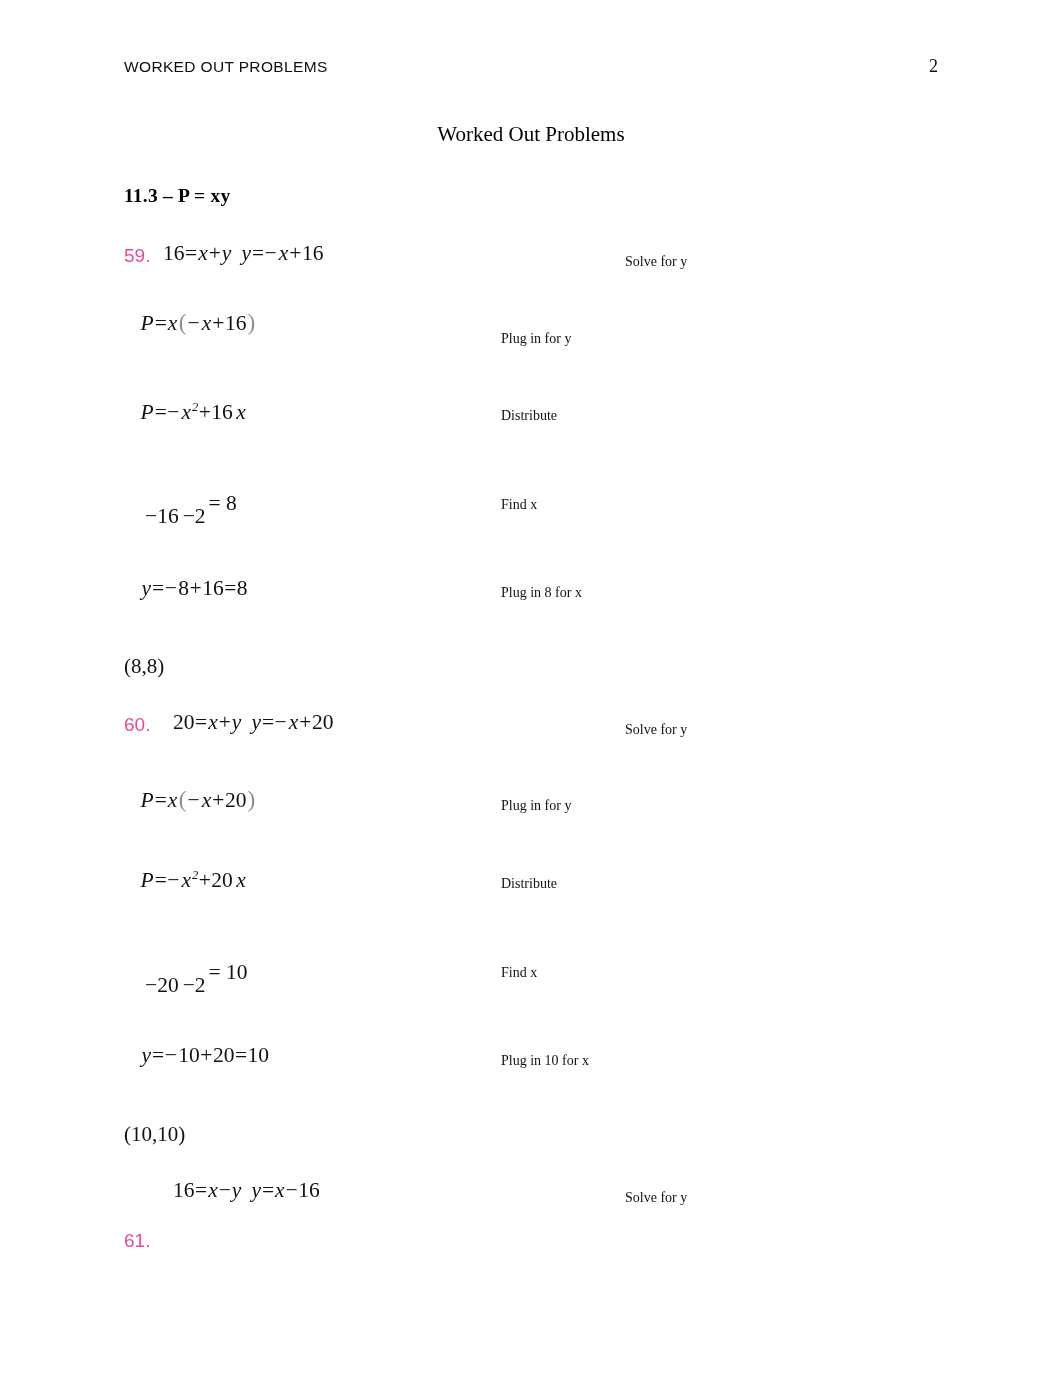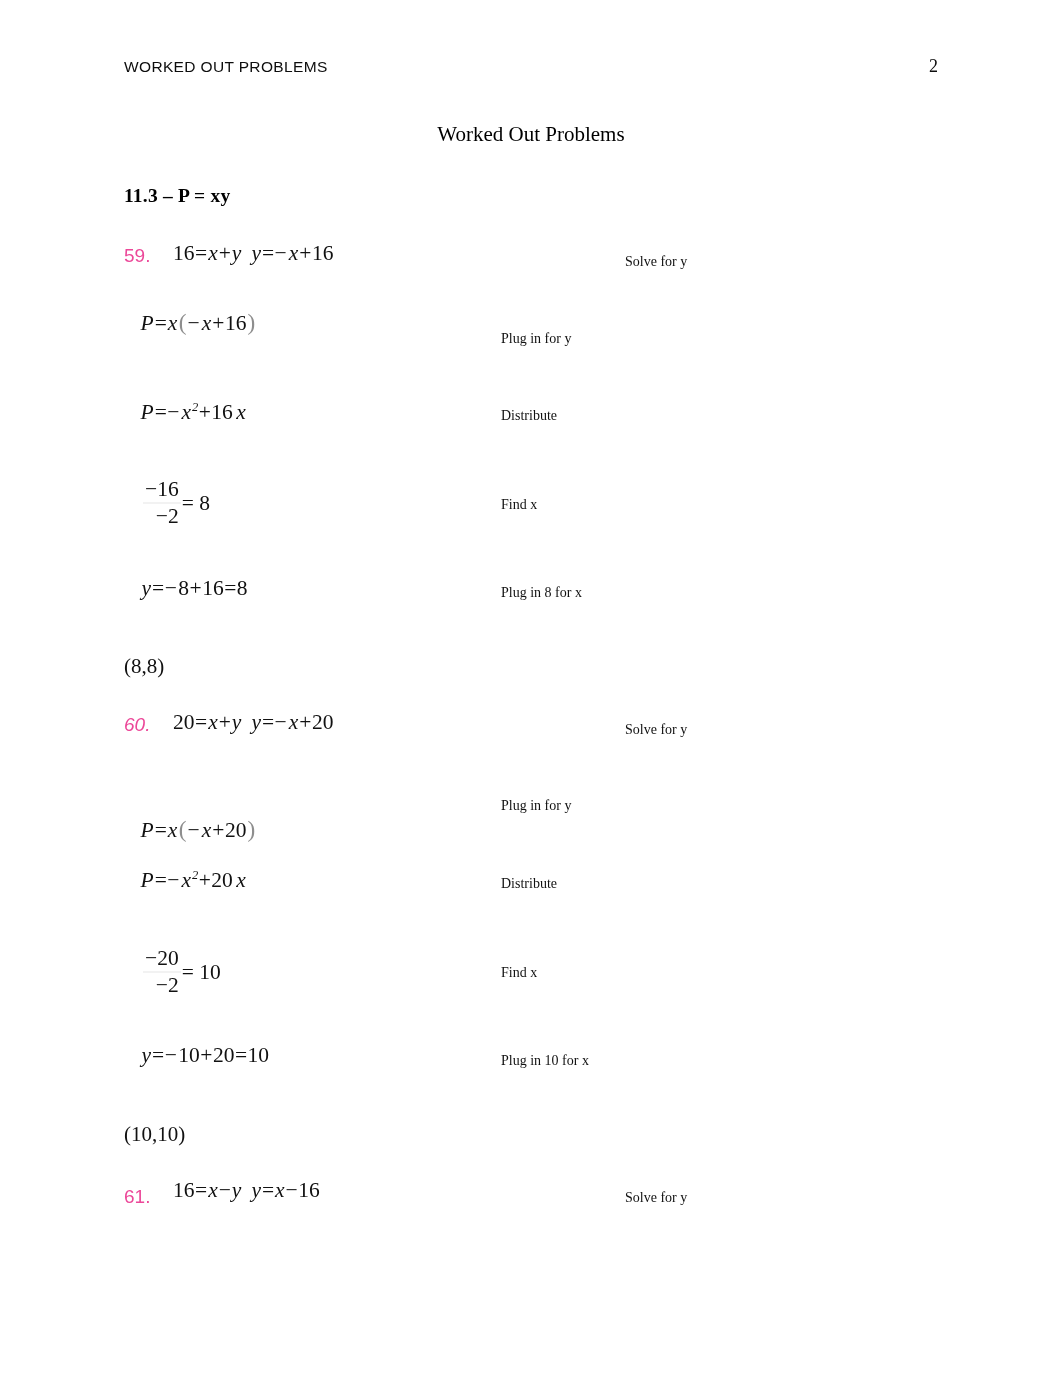--- a/index.html
+++ b/index.html
@@ -129,25 +129,26 @@
     position: absolute;
     font-family: "Liberation Serif", "DejaVu Serif", serif;
     font-size: 21.5px;
     color: #111;
     white-space: nowrap;
     display: flex;
     align-items: center;
   }
   .frac {
     display: inline-flex;
-    flex-direction: column;
-    align-items: flex-end;
+    flex-direction: row;
+    align-items: flex-start;
     justify-content: center;
     line-height: 1.08;
     vertical-align: middle;
+    margin-top: 27px;
   }
   .frac .num,
   .frac .den {
     display: block;
     padding: 0 2px;
     white-space: nowrap;
   }
   .frac .bar {
     display: block;
     width: 100%;
@@ -187,21 +188,21 @@
     <span class="running-head-title">WORKED OUT PROBLEMS</span>
     <span class="running-head-pageno">2</span>
   </div>
 
   <div class="doc-title">Worked Out Problems</div>
 
   <div class="section-heading">11.3 – P = xy</div>
 
   <div class="qnum" style="left:124px; top:245px;">59.</div>
 
-  <div class="math" style="left:173px; top:243px;">
+  <div class="math" style="left:163px; top:243px;">
     <span class="n">16</span><span class="op">=</span><span class="v">x</span><span class="op">+</span><span class="v">y</span><span class="gap"></span><span class="v">y</span><span class="op">=</span><span class="neg">−</span><span class="v">x</span><span class="op">+</span><span class="n">16</span>
   </div>
   <div class="instr" style="left:625px; top:254px;">Solve for y</div>
 
   <div class="math" style="left:140px; top:311px;">
     <span class="v">P</span><span class="op">=</span><span class="v">x</span><span class="paren">(</span><span class="neg">−</span><span class="v">x</span><span class="op">+</span><span class="n">16</span><span class="paren">)</span>
   </div>
   <div class="instr" style="left:501px; top:331px;">Plug in for y</div>
 
   <div class="math" style="left:140px; top:402px;">
@@ -219,28 +220,28 @@
   </div>
   <div class="instr" style="left:501px; top:497px;">Find x</div>
 
   <div class="math" style="left:141px; top:578px;">
     <span class="v">y</span><span class="op">=</span><span class="neg">−</span><span class="n">8</span><span class="op">+</span><span class="n">16</span><span class="op">=</span><span class="n">8</span>
   </div>
   <div class="instr" style="left:501px; top:585px;">Plug in 8 for x</div>
 
   <div class="answer" style="top:654px;">(8,8)</div>
 
-  <div class="qnum" style="left:124px; top:714px;font-style:italic;">60.</div>
+  <div class="qnum" style="left:124px; top:714px;">60.</div>
 
   <div class="math" style="left:173px; top:712px;">
     <span class="n">20</span><span class="op">=</span><span class="v">x</span><span class="op">+</span><span class="v">y</span><span class="gap"></span><span class="v">y</span><span class="op">=</span><span class="neg">−</span><span class="v">x</span><span class="op">+</span><span class="n">20</span>
   </div>
   <div class="instr" style="left:625px; top:722px;">Solve for y</div>
 
-  <div class="math" style="left:140px; top:788px;margin-top:30px;">
+  <div class="math" style="left:140px; top:788px;">
     <span class="v">P</span><span class="op">=</span><span class="v">x</span><span class="paren">(</span><span class="neg">−</span><span class="v">x</span><span class="op">+</span><span class="n">20</span><span class="paren">)</span>
   </div>
   <div class="instr" style="left:501px; top:798px;">Plug in for y</div>
 
   <div class="math" style="left:140px; top:870px;">
     <span class="v">P</span><span class="op">=</span><span class="neg">−</span><span class="v">x</span><sup>2</sup><span class="op">+</span><span class="n">20</span><span class="thin"></span><span class="v">x</span>
   </div>
   <div class="instr" style="left:501px; top:876px;">Distribute</div>
 
   <div class="frac-expr" style="left:143px; top:947px;">
@@ -253,20 +254,20 @@
   </div>
   <div class="instr" style="left:501px; top:965px;">Find x</div>
 
   <div class="math" style="left:141px; top:1045px;">
     <span class="v">y</span><span class="op">=</span><span class="neg">−</span><span class="n">10</span><span class="op">+</span><span class="n">20</span><span class="op">=</span><span class="n">10</span>
   </div>
   <div class="instr" style="left:501px; top:1053px;">Plug in 10 for x</div>
 
   <div class="answer" style="top:1122px;">(10,10)</div>
 
-  <div class="qnum" style="left:124px; top:1186px;">61.</div>
+  <div class="qnum" style="left:124px; top:1230px;">61.</div>
 
   <div class="math" style="left:173px; top:1180px;">
     <span class="n">16</span><span class="op">=</span><span class="v">x</span><span class="op">−</span><span class="v">y</span><span class="gap"></span><span class="v">y</span><span class="op">=</span><span class="v">x</span><span class="op">−</span><span class="n">16</span>
   </div>
   <div class="instr" style="left:625px; top:1190px;">Solve for y</div>
 
 </div>
 
 </body></html>

